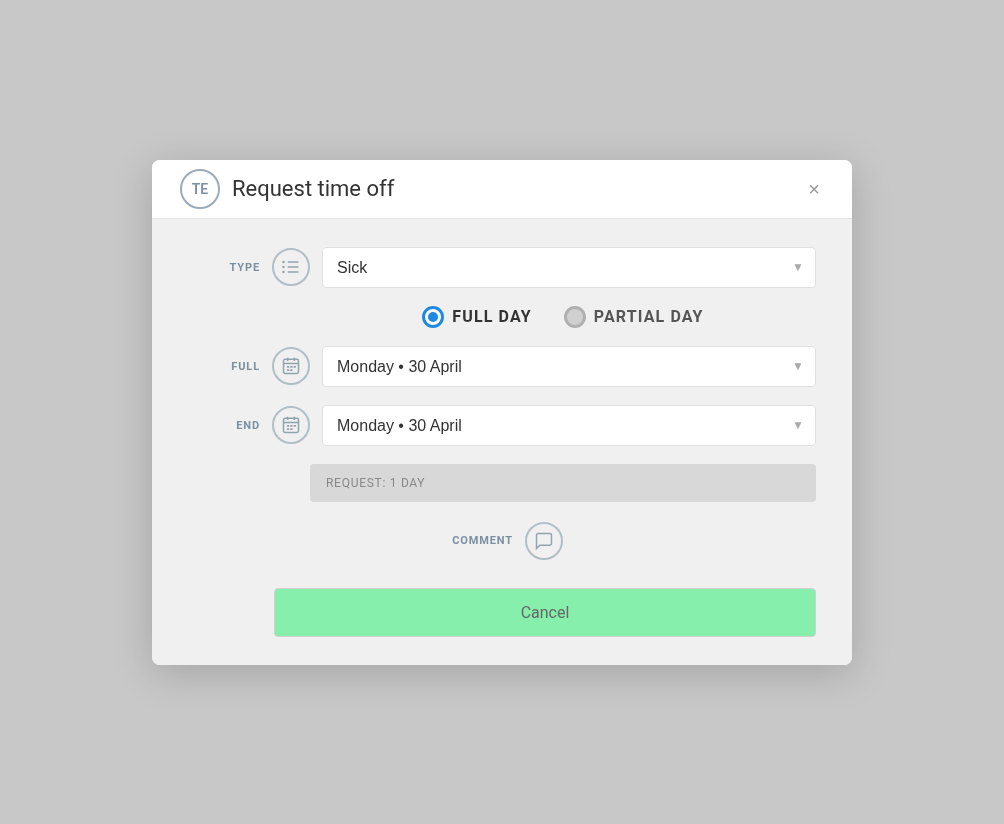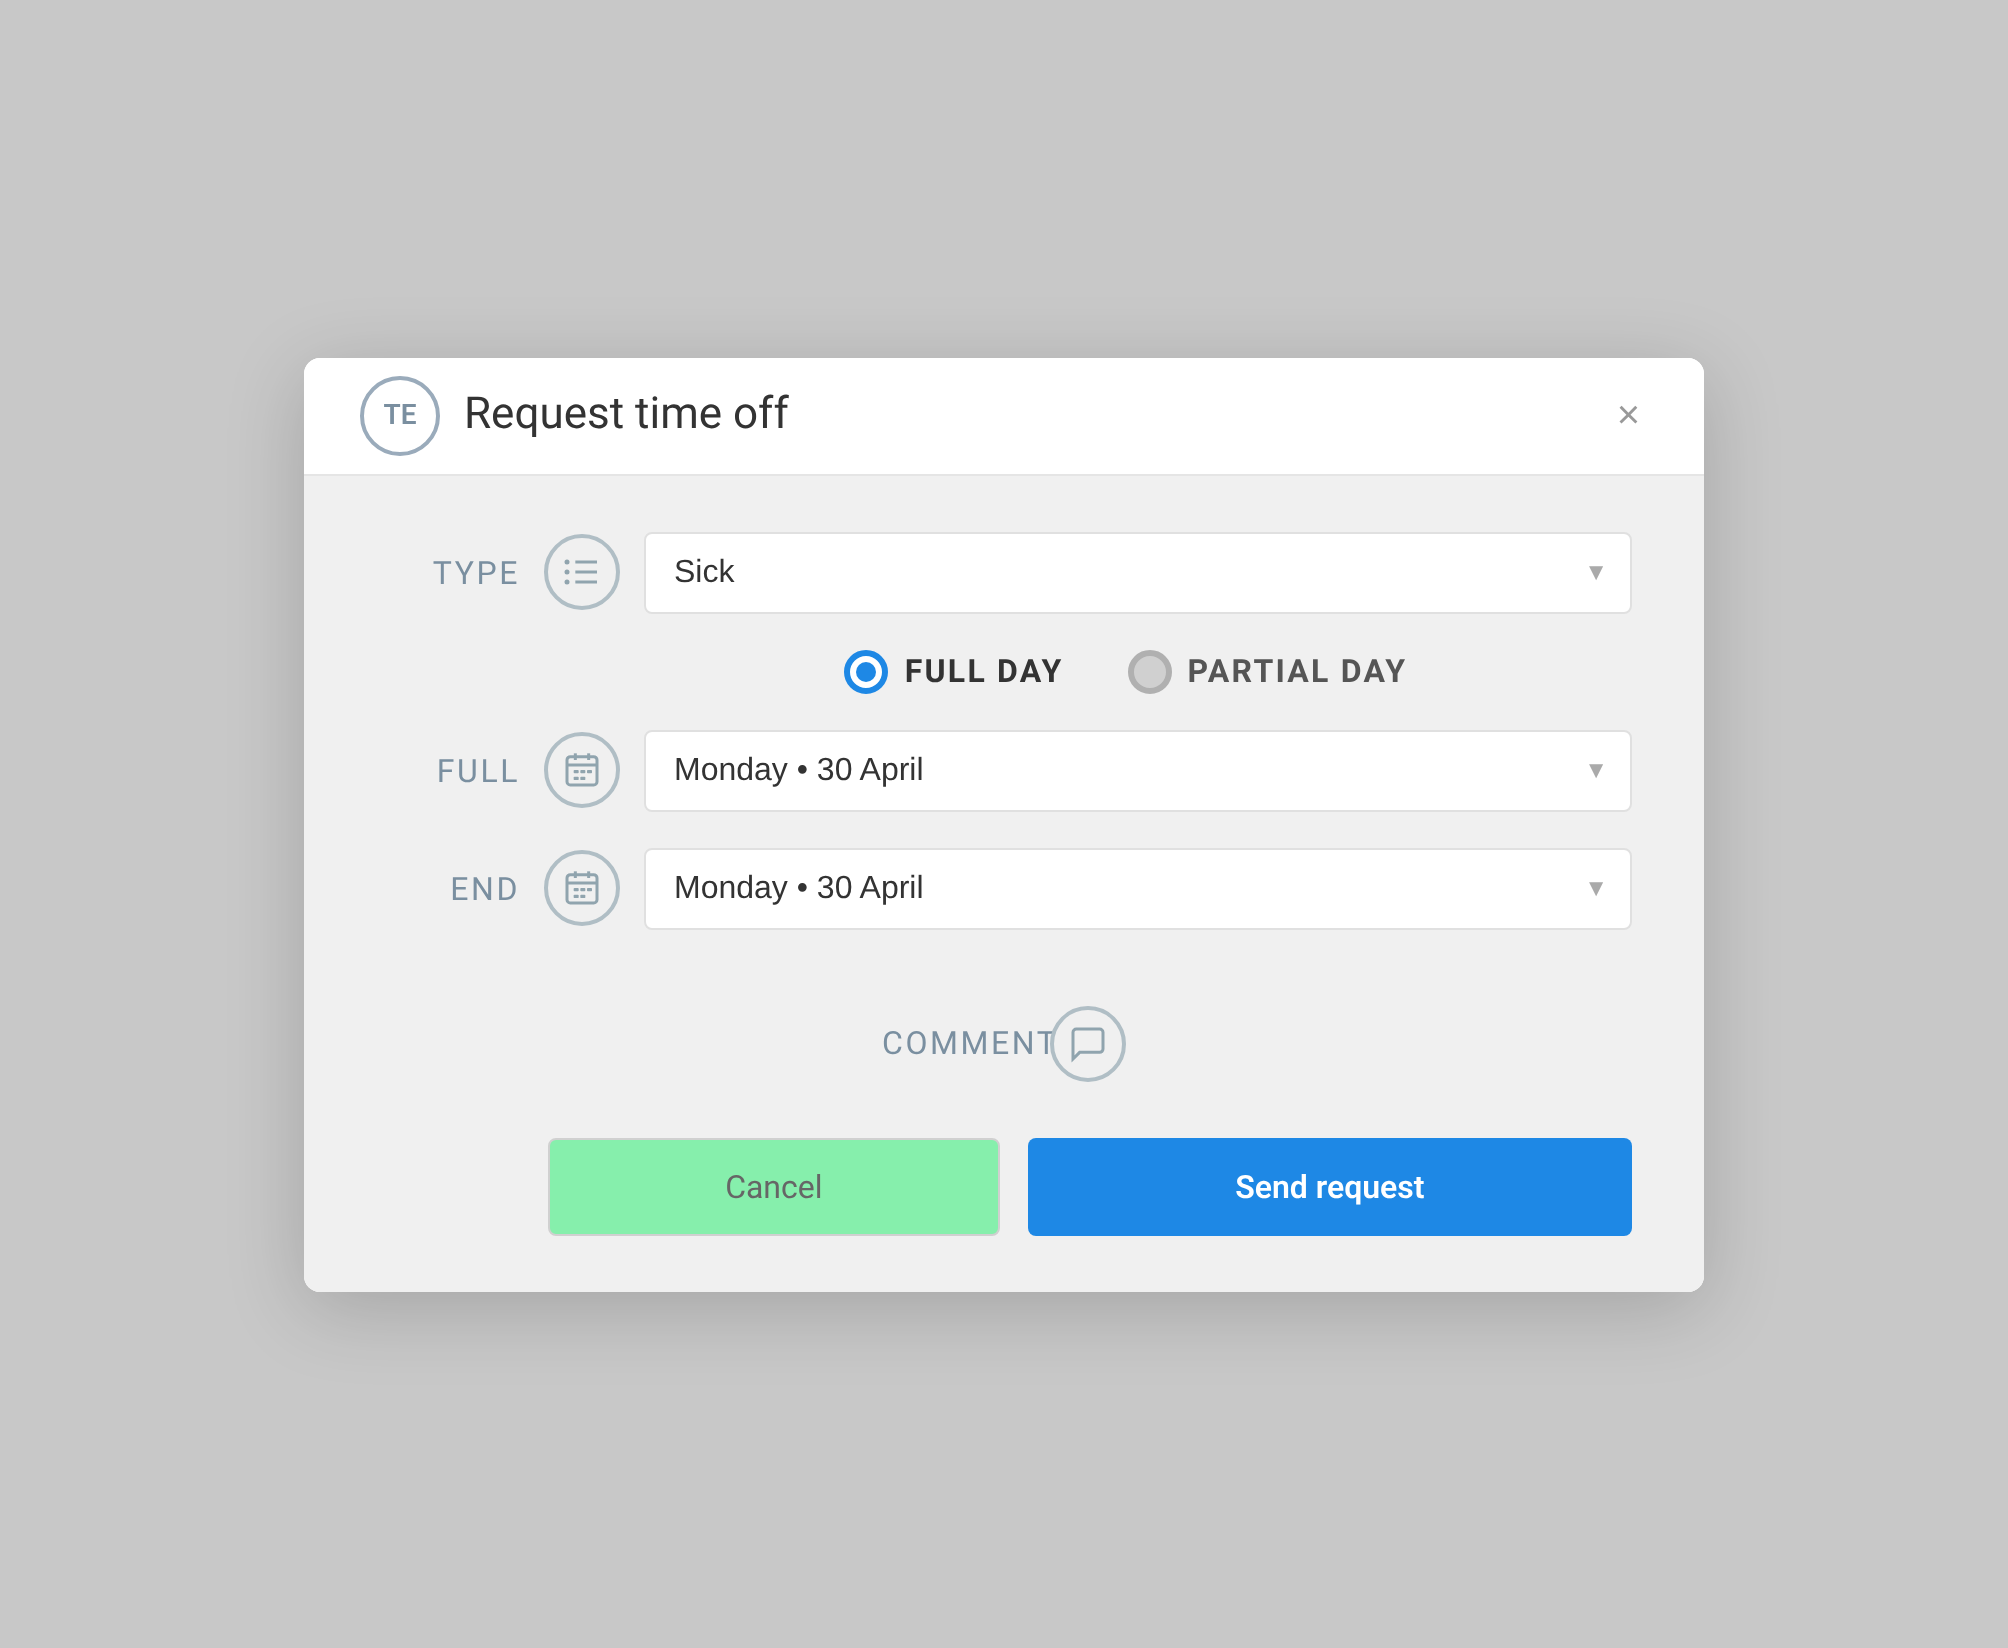--- a/index.html
+++ b/index.html
@@ -69,22 +69,22 @@
       background: #f0f0f0;
       padding: 28px 36px 28px 36px;
     }
     .form-row {
       display: flex;
       align-items: center;
       margin-bottom: 18px;
       gap: 12px;
     }
     .form-label {
-      font-size: 16px;
-      font-weight: 400;
+      font-size: 11px;
+      font-weight: 700;
       color: #7a8fa0;
       letter-spacing: 0.08em;
       width: 72px;
       text-align: right;
       flex-shrink: 0;
     }
     .icon-circle {
       width: 38px;
       height: 38px;
       border-radius: 50%;
@@ -328,30 +328,33 @@
         </div>
         <div class="select-wrapper">
           <select class="select-field">
             <option>Monday  •  30 April</option>
           </select>
           <span class="select-arrow">▼</span>
         </div>
       </div>
 
       <div class="info-boxes">
+        <div class="info-box">
+          <span>REQUEST:</span>
+          <span>1 DAY</span>
+        </div>
       </div>
 
       <div class="form-row" style="margin-bottom: 0; justify-content: center;">
         <span class="form-label">COMMENT</span>
         <div class="icon-circle">
           <svg viewBox="0 0 24 24" width="20" height="20" fill="none" stroke="#90a4ae" stroke-width="1.8">
             <path d="M21 15a2 2 0 0 1-2 2H7l-4 4V5a2 2 0 0 1 2-2h14a2 2 0 0 1 2 2z"></path>
           </svg>
         </div>
       </div>
     </div>
 
     <div class="modal-footer">
       <button class="btn-cancel">Cancel</button>
-      <button class="btn-send">Send request</button>
     </div>
   </div>
 </div>
 
 </body></html>

